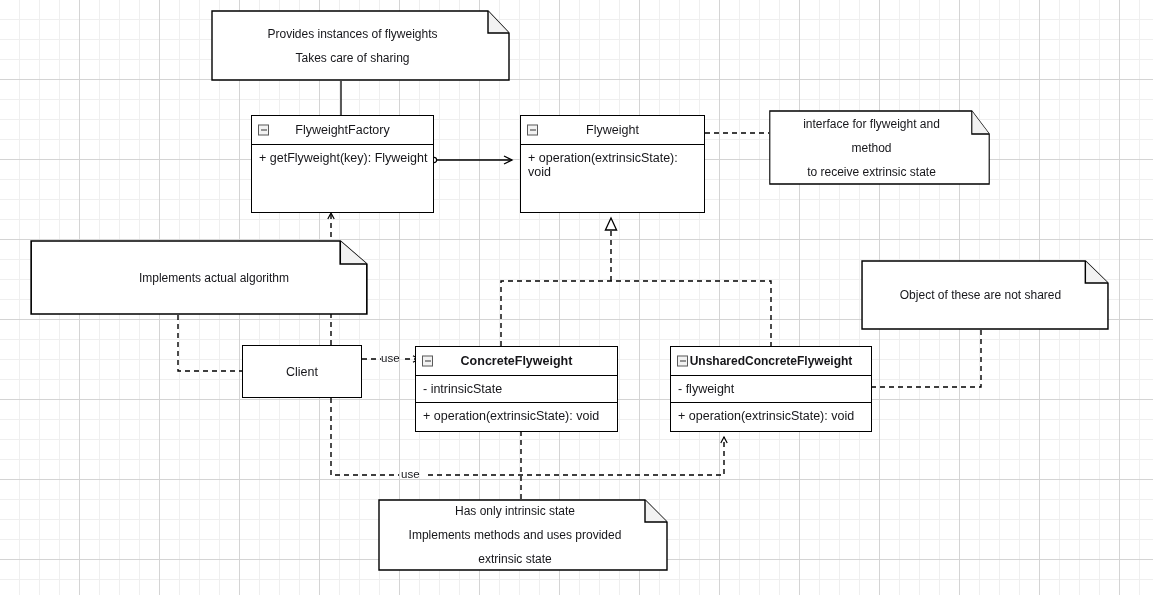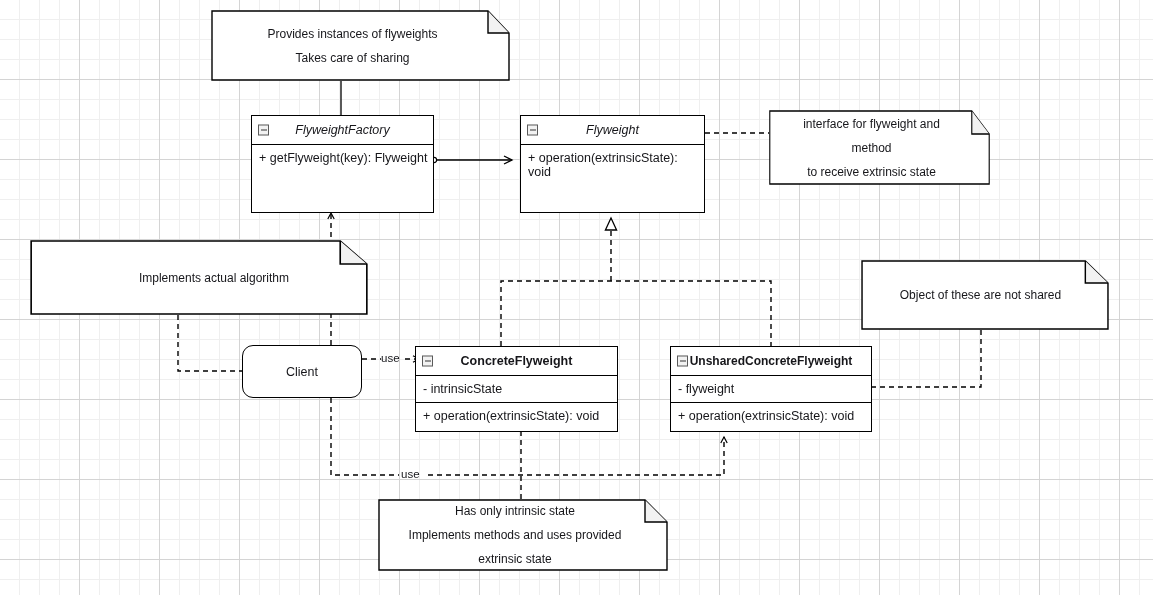--- a/index.html
+++ b/index.html
@@ -48,21 +48,20 @@
   .uml-header {
     position: relative;
     height: 28px;
     display: flex;
     align-items: center;
     justify-content: center;
     border-bottom: 1.4px solid #000000;
     font-size: 12.5px;
   }
   .uml-header.abstract .uml-title {
-    font-style: italic;
     font-weight: normal;
   }
   .uml-header.concrete .uml-title {
     font-weight: bold;
   }
   .collapse-icon {
     position: absolute;
     left: 6px;
     top: 50%;
     transform: translateY(-50%);
@@ -93,21 +92,20 @@
   .uml-compartment.tall {
     flex: 1;
     align-items: flex-start;
   }
   
   .plain-box {
     display: flex;
     align-items: center;
     justify-content: center;
     font-size: 12.5px;
-    border-radius: 11px;
   }
   
   .note {
     position: absolute;
     font-size: 12px;
     line-height: 24px;
     color: #16161a;
     text-align: center;
     display: flex;
     align-items: center;

